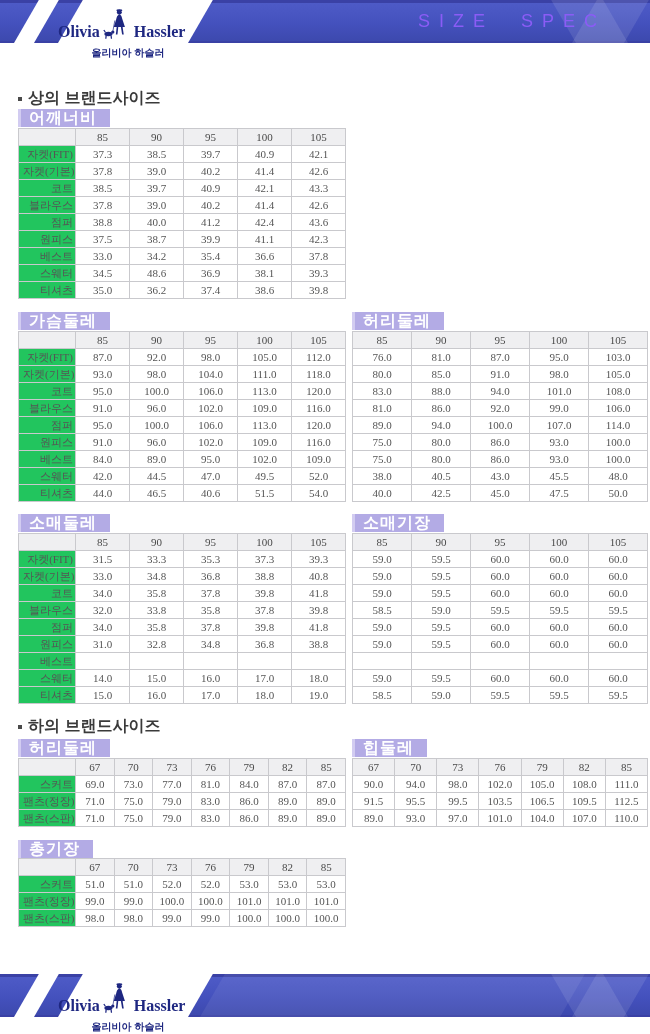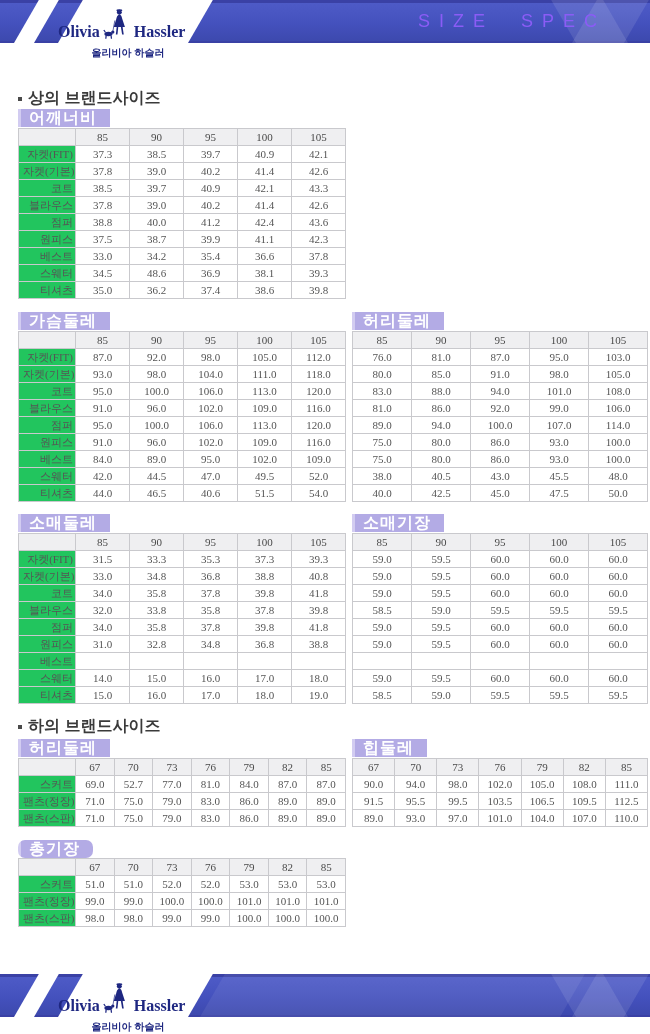--- a/index.html
+++ b/index.html
@@ -51,21 +51,21 @@
   .chip{position:absolute;height:18px;line-height:18px;padding:0 13px 0 11px;
         background:linear-gradient(90deg,#d2ccf1 0,#d2ccf1 3px,#b3abe5 3px);
         color:#fff;font-weight:bold;font-size:16px;letter-spacing:1px;}
   #chip-shoulder{left:18px;top:109px;}
   #chip-chest{left:18px;top:312px;}
   #chip-waist-top{left:352px;top:312px;}
   #chip-sleeve-w{left:18px;top:514px;}
   #chip-sleeve-l{left:352px;top:514px;}
   #chip-waist-b{left:18px;top:739px;}
   #chip-hip{left:352px;top:739px;}
-  #chip-length{left:18px;top:840px;border-radius:7px;}
+  #chip-length{left:18px;top:840px;}
 
   
   .tblbox{position:absolute;}
   #tbl-shoulder{left:18px;top:128px;width:328px;}
   #tbl-chest{left:18px;top:331px;width:328px;}
   #tbl-waist-top{left:352px;top:331px;width:296px;}
   #tbl-sleeve-w{left:18px;top:533px;width:328px;}
   #tbl-sleeve-l{left:352px;top:533px;width:296px;}
   #tbl-waist-b{left:18px;top:758px;width:328px;}
   #tbl-hip{left:352px;top:758px;width:296px;}
@@ -610,21 +610,21 @@
             <th>76</th>
             <th>79</th>
             <th>82</th>
             <th>85</th>
           </tr>
         </thead>
         <tbody>
           <tr>
             <td class="rl">스커트</td>
             <td>69.0</td>
-            <td>52.7</td>
+            <td>73.0</td>
             <td>77.0</td>
             <td>81.0</td>
             <td>84.0</td>
             <td>87.0</td>
             <td>87.0</td>
           </tr>
           <tr>
             <td class="rl">팬츠(정장)</td>
             <td>71.0</td>
             <td>75.0</td>

